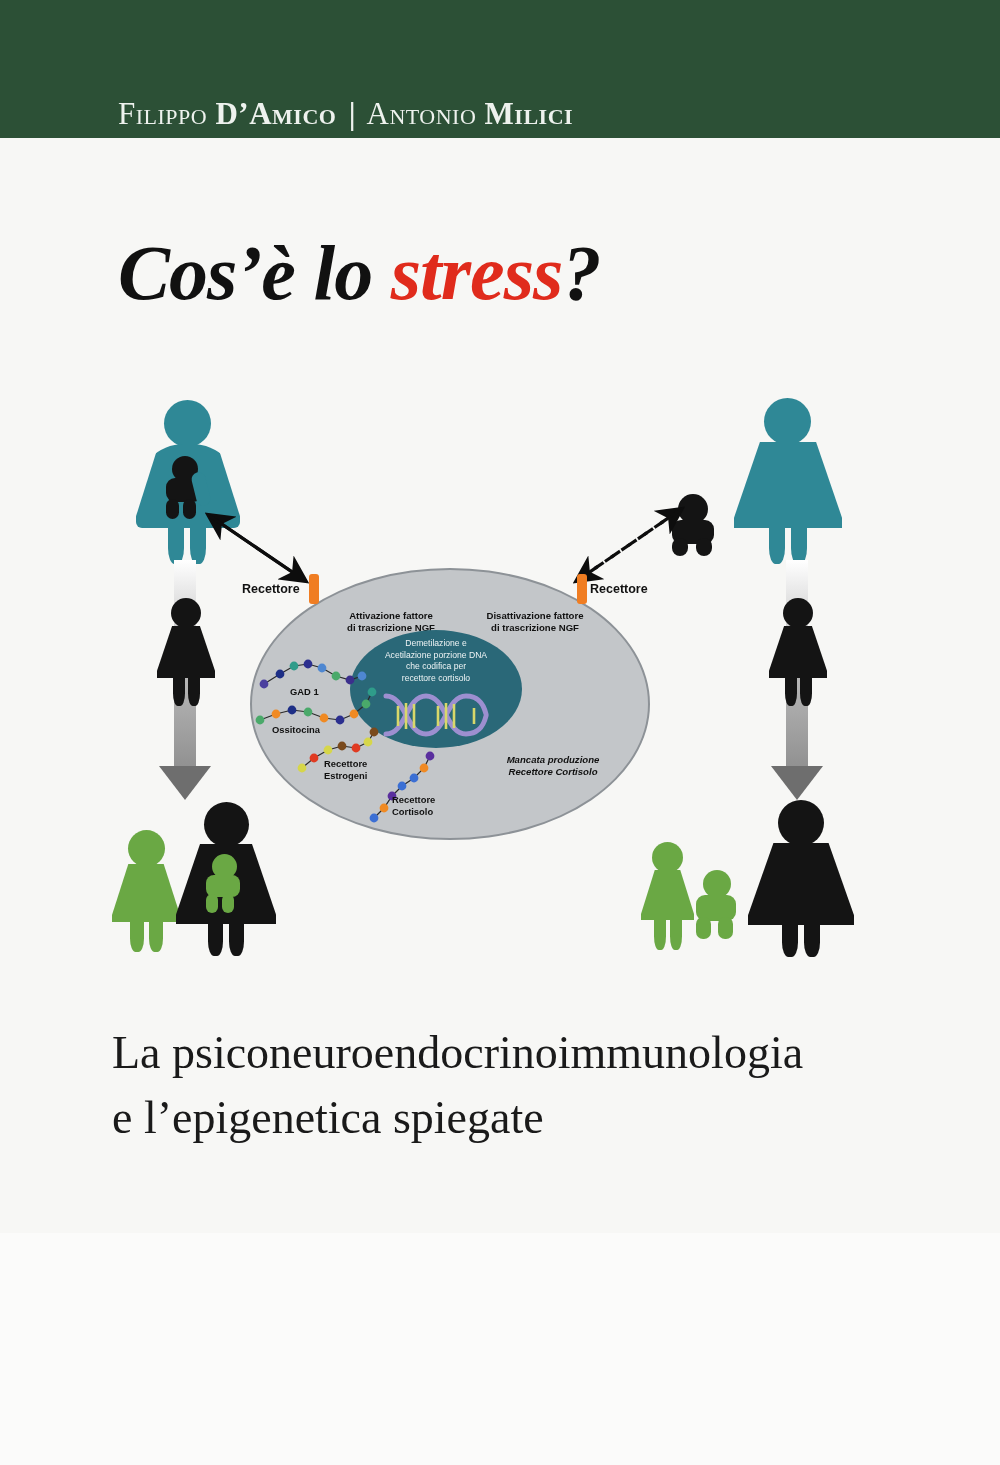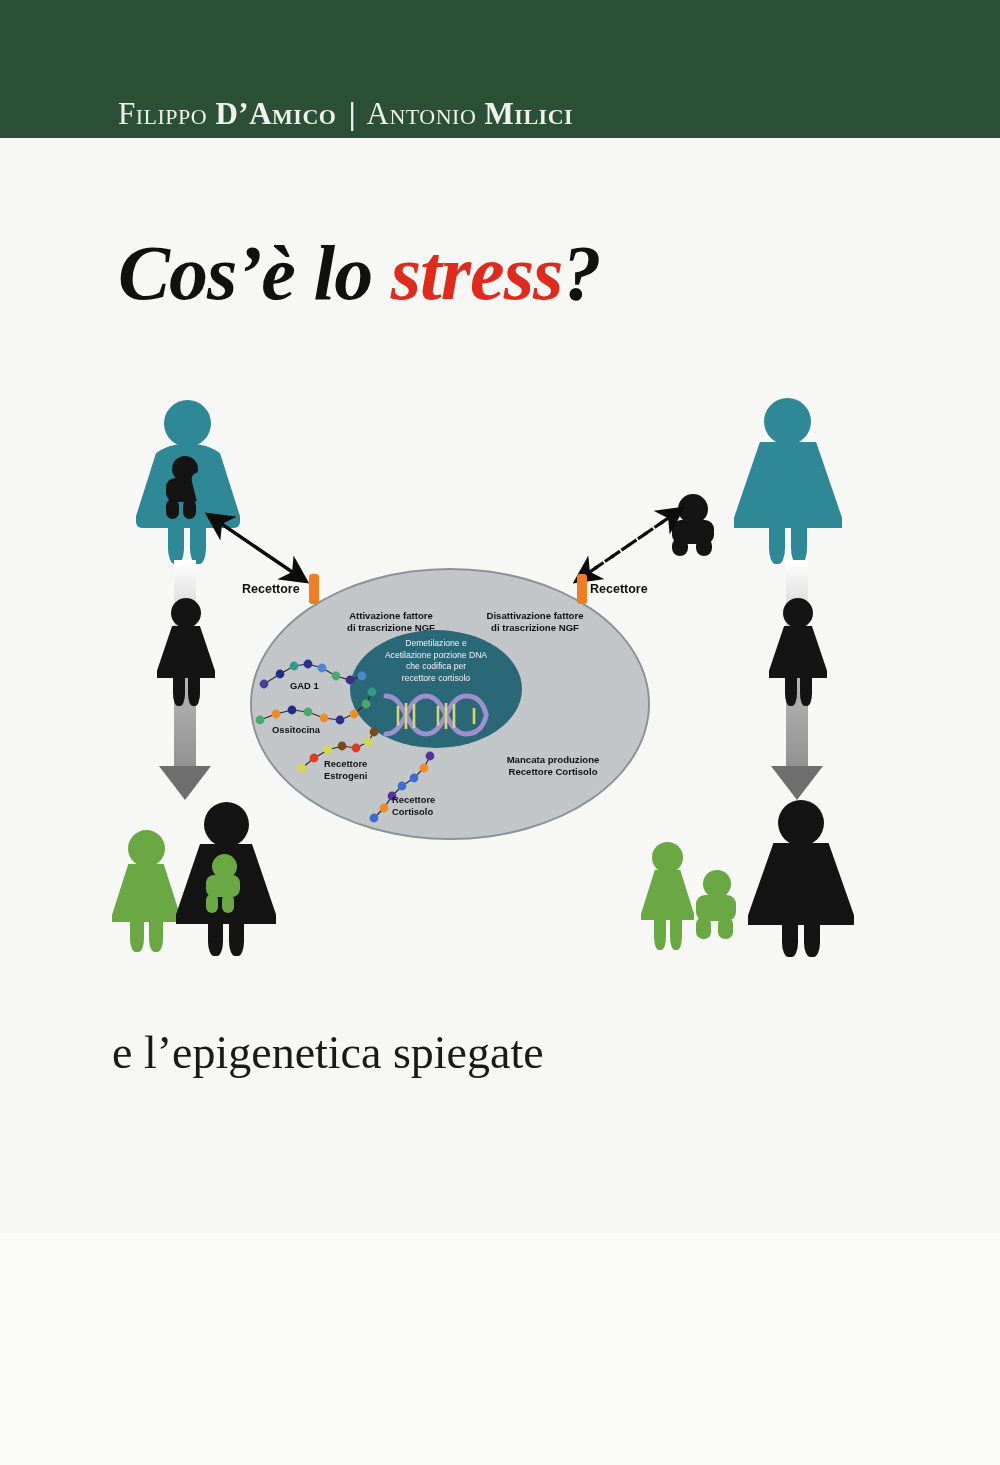--- a/index.html
+++ b/index.html
@@ -354,41 +354,42 @@
         <circle cx="124" cy="250" r="4.4" fill="#3b6fd4"></circle>
         <circle cx="134" cy="240" r="4.4" fill="#f08a23"></circle>
         <circle cx="142" cy="228" r="4.4" fill="#5a2f9e"></circle>
         <circle cx="152" cy="218" r="4.4" fill="#3b6fd4"></circle>
         <circle cx="164" cy="210" r="4.4" fill="#3b6fd4"></circle>
         <circle cx="174" cy="200" r="4.4" fill="#f08a23"></circle>
         <circle cx="180" cy="188" r="4.4" fill="#5a2f9e"></circle>
       </g>
     </svg>
 
-    <div class="gene-label" style="left:40px;top:112px;">GAD 1</div>
+    <div class="gene-label" style="left:40px;top:118px;">GAD 1</div>
     <div class="gene-label" style="left:22px;top:156px;">Ossitocina</div>
     <div class="gene-label" style="left:74px;top:190px;">
       <div>Recettore</div>
       <div>Estrogeni</div>
     </div>
     <div class="gene-label" style="left:142px;top:226px;">
       <div>Recettore</div>
       <div>Cortisolo</div>
     </div>
 
-    <div class="cell-label" style="left:228px;top:186px;width:150px;font-weight:bold;">
+    <div class="cell-label" style="left:228px;top:186px;width:150px;font-weight:bold;font-style:italic;">
       <div>Mancata produzione</div>
       <div>Recettore Cortisolo</div>
     </div>
   </div>
 
   <div class="receptor-word" style="left:242px;top:582px;">Recettore</div>
   <div class="receptor-word" style="left:590px;top:582px;">Recettore</div>
 
   <div class="subtitle">
+    <div>La psiconeuroendocrinoimmunologia</div>
     <div>e l’epigenetica spiegate</div>
   </div>
 
   <div class="logo">
     <div class="logo-emblem">
       <svg width="56" height="56" viewBox="0 0 56 56">
         <circle cx="28" cy="28" r="26" fill="#ffffff"></circle>
         <path d="M28,5 A23,23 0 0,1 51,28 L40,28 A12,12 0 0,0 28,16 Z" fill="#2f8a3e"></path>
         <path d="M51,28 A23,23 0 0,1 28,51 L28,40 A12,12 0 0,0 40,28 Z" fill="#1c3e9e"></path>
         <path d="M28,51 A23,23 0 0,1 5,28 L16,28 A12,12 0 0,0 28,40 Z" fill="#2f8a3e"></path>

